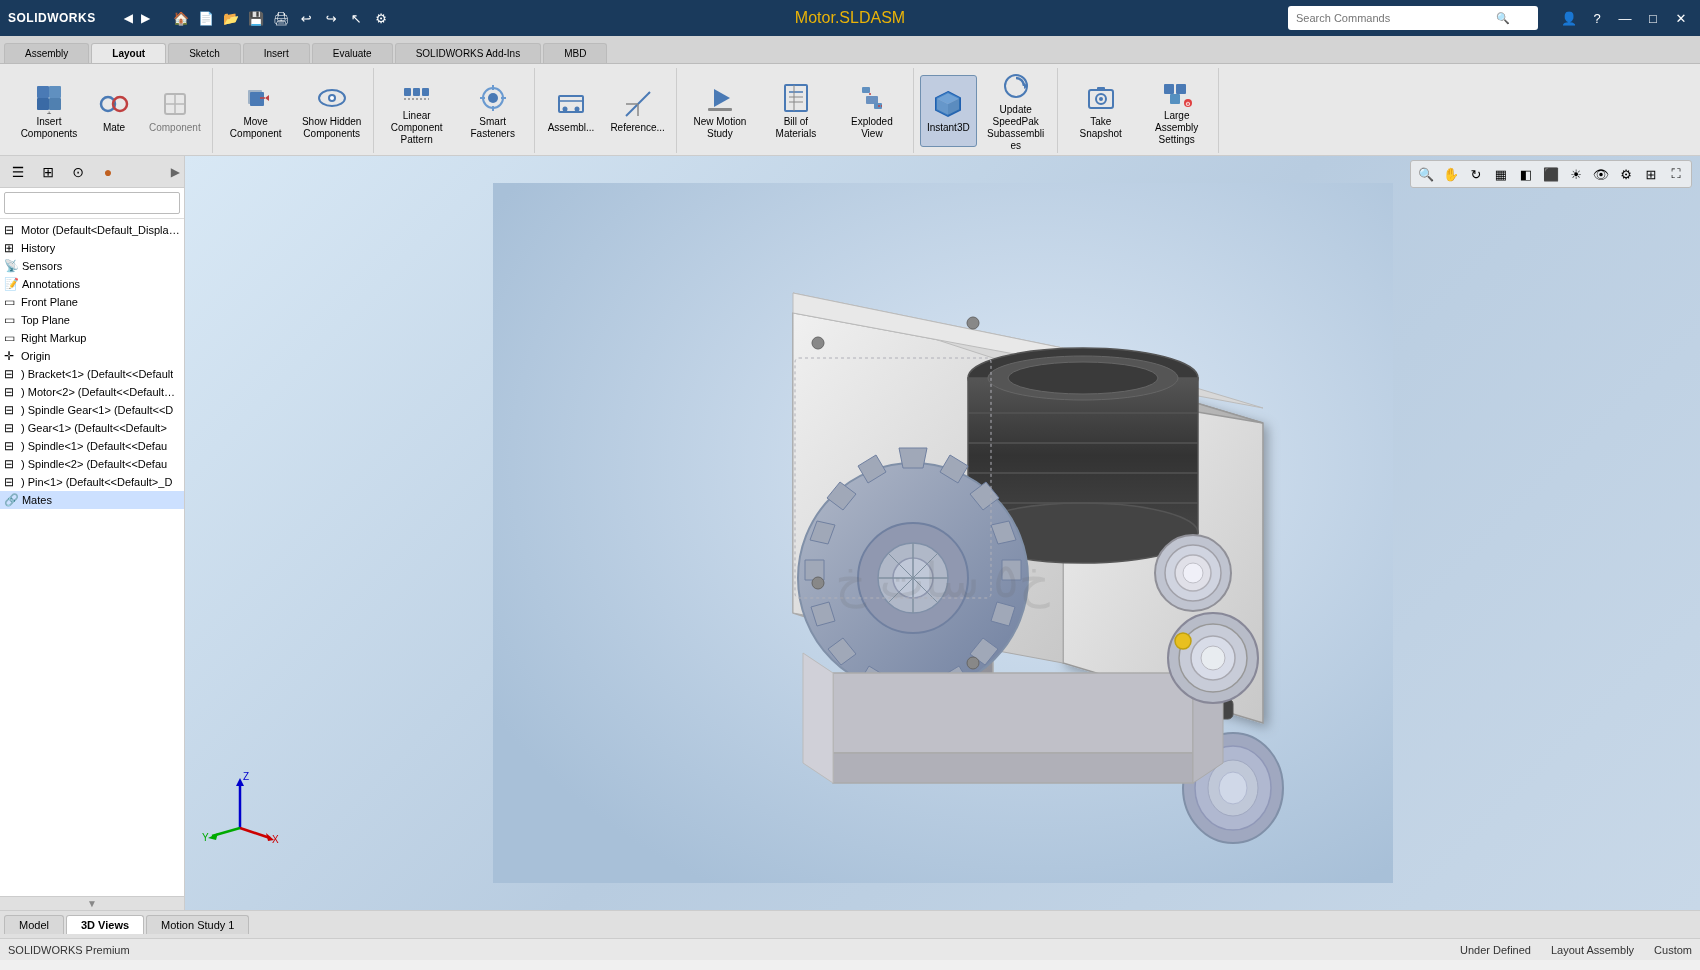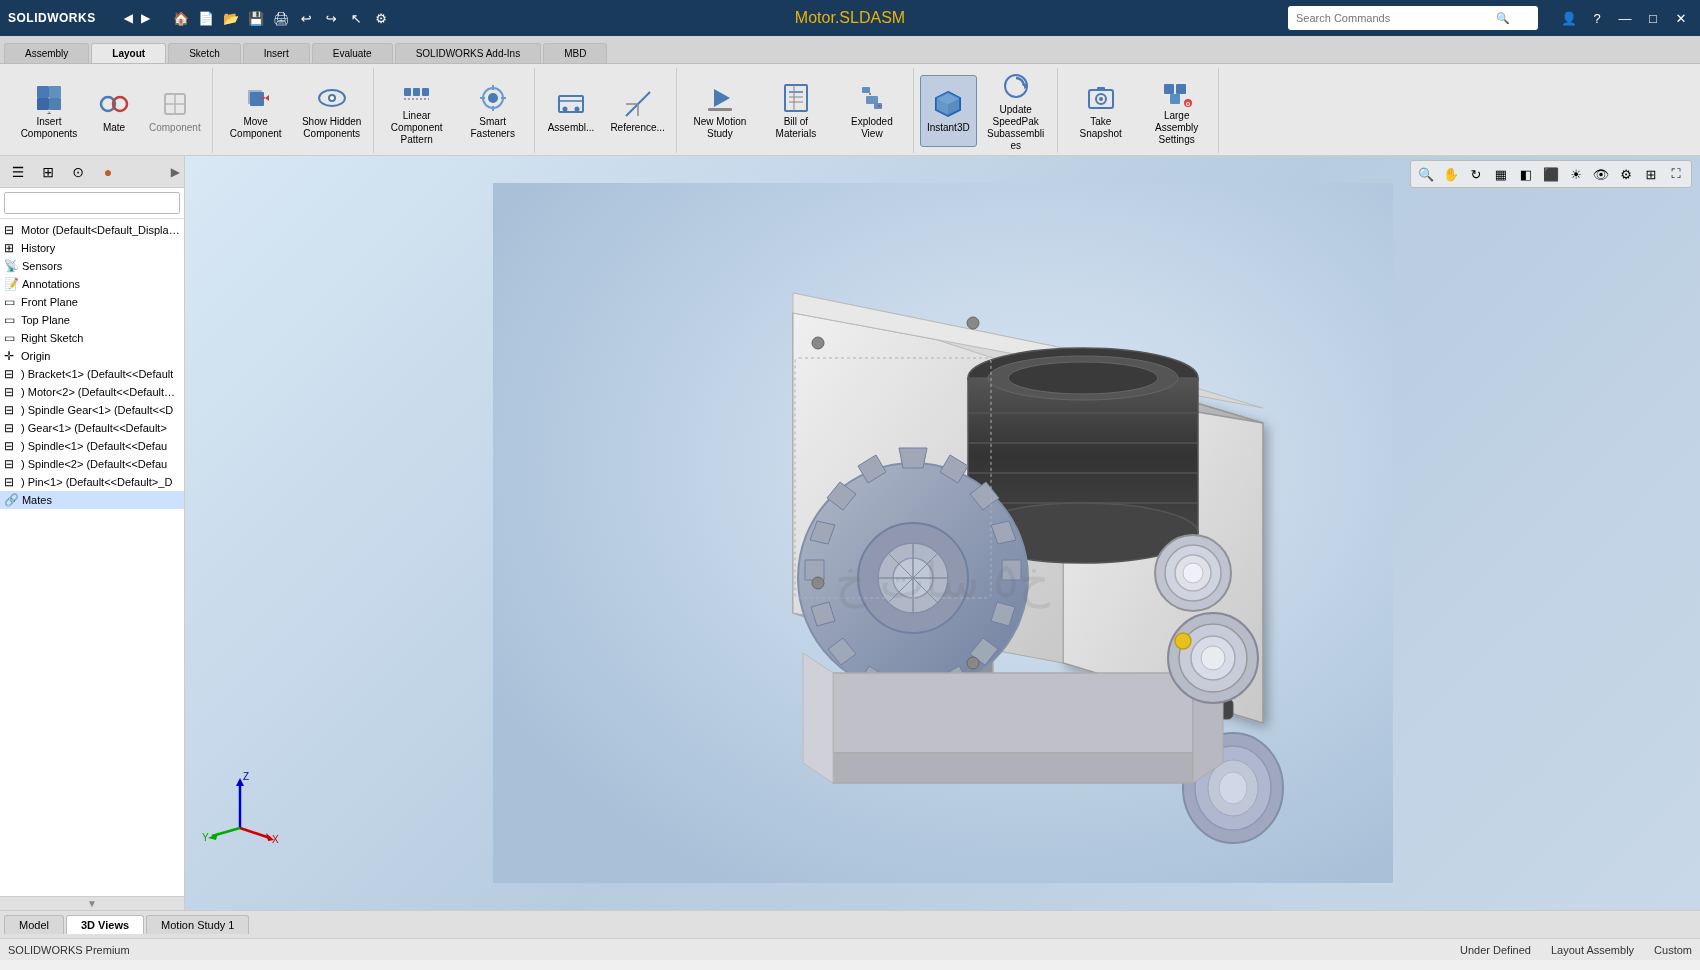--- a/index.html
+++ b/index.html
@@ -669,21 +669,21 @@
       <div class="tree-item">
         <span class="tree-icon">▭</span>
         <span class="tree-label">Front Plane</span>
       </div>
       <div class="tree-item">
         <span class="tree-icon">▭</span>
         <span class="tree-label">Top Plane</span>
       </div>
       <div class="tree-item">
         <span class="tree-icon">▭</span>
-        <span class="tree-label">Right Sketch</span>
+        <span class="tree-label">Right Markup</span>
       </div>
       <div class="tree-item">
         <span class="tree-icon">✛</span>
         <span class="tree-label">Origin</span>
       </div>
       <div class="tree-item">
         <span class="tree-icon">⊟</span>
         <span class="tree-label">) Bracket&lt;1&gt; (Default&lt;&lt;Default</span>
       </div>
       <div class="tree-item">

